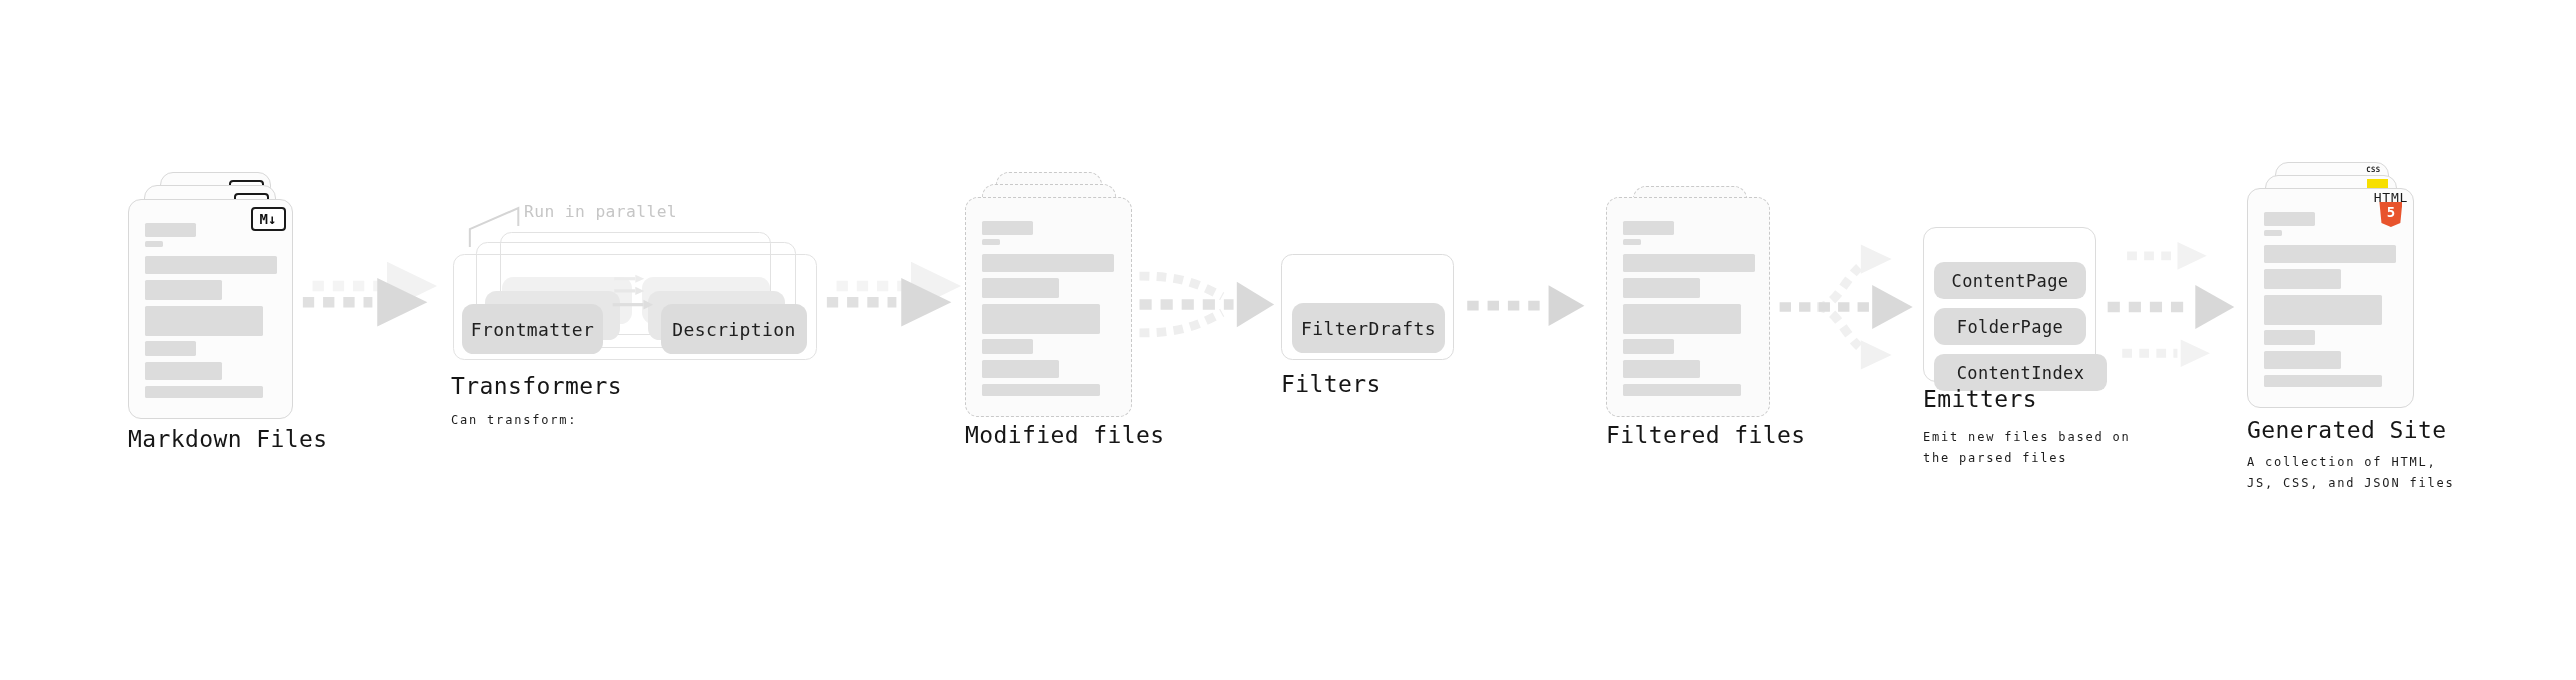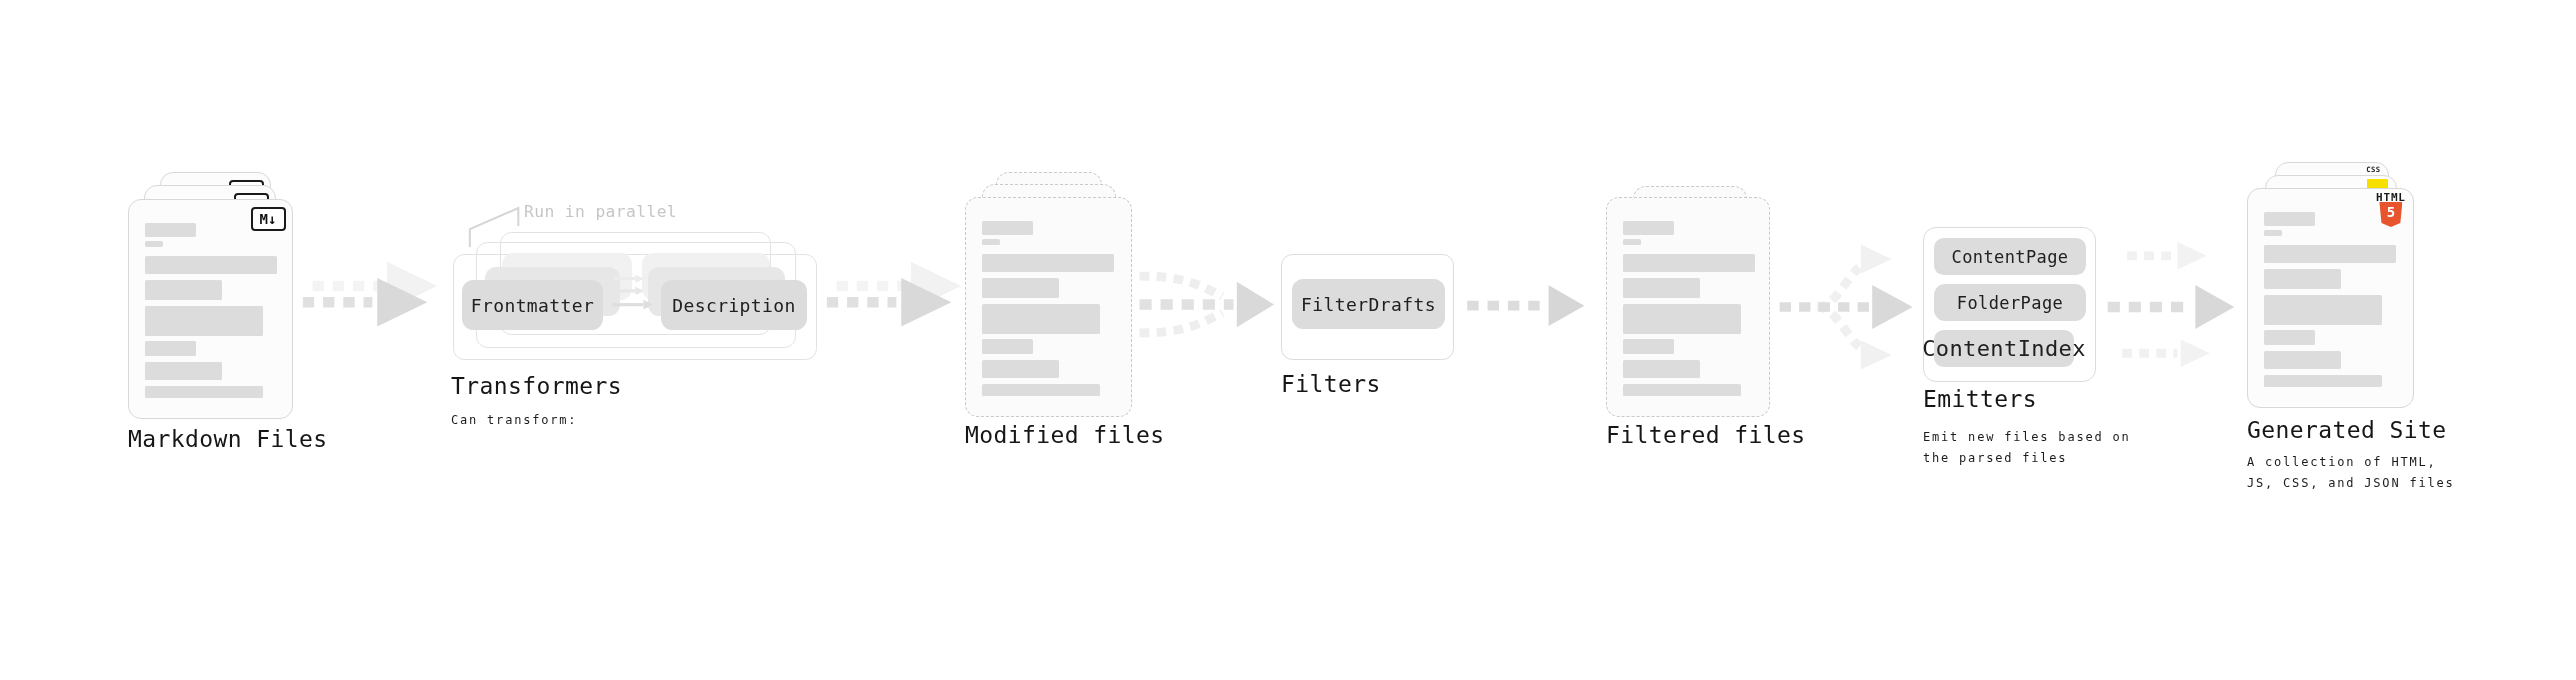--- a/index.html
+++ b/index.html
@@ -22,32 +22,32 @@
   .b4{top:57px;width:77px;height:19.5px;}
   .b5{top:83px;width:118px;height:30px;}
   .b6{top:118px;width:51px;height:15.4px;}
   .b7{top:139px;width:77px;height:18px;}
   .b8{top:163px;width:118px;height:12.2px;}
   
   .md-badge{position:absolute;top:6.5px;right:6.5px;width:31px;height:20.3px;border:2.4px solid #1a1a1a;border-radius:4.1px;
     background:#fff;display:flex;align-items:center;justify-content:center;
     font-size:14px;font-weight:bold;color:#111;line-height:1;}
   .h5-badge{position:absolute;top:4.1px;right:8.1px;width:28px;display:flex;flex-direction:column;align-items:center;}
-  .h5-text{font-size:11px;font-weight:bold;letter-spacing:0.8px;color:#1a1a1a;line-height:9px;}
+  .h5-text{font-size:13px;font-weight:normal;letter-spacing:0.8px;color:#1a1a1a;line-height:9px;}
   .h5-shield{width:23px;height:25px;background:#e8542d;clip-path:polygon(0 0,100% 0,91% 84%,50% 100%,9% 84%);
     display:flex;align-items:flex-start;justify-content:center;font-size:14px;font-weight:bold;color:#fff;line-height:21px;}
   .css-badge{position:absolute;top:3.3px;right:6.5px;display:flex;flex-direction:column;align-items:center;gap:16px;}
   .css-text{font-size:7.3px;font-weight:bold;color:#1a1a1a;line-height:7.3px;letter-spacing:0.4px;}
   .css-bar{width:16.3px;height:4.1px;background:#2f6ae8;border-radius:0.8px;}
   .js-badge{position:absolute;top:3.3px;right:8.1px;width:21px;height:14.6px;background:#f7df00;}
   
   .frame{position:absolute;border:1.6px solid #e2e2e2;border-radius:11.4px;box-sizing:border-box;background:transparent;}
   .panel{position:absolute;border:1.6px solid #dcdcdc;border-radius:13px;background:#fff;box-sizing:border-box;}
   .pill{position:absolute;background:#dcdcdc;border-radius:11.4px;display:flex;align-items:center;justify-content:center;
-    font-size:18px;color:#202020;letter-spacing:0.4px;white-space:nowrap;}
+    font-size:18px;color:#202020;letter-spacing:0.4px;white-space:nowrap;margin-top:24px;}
   .pill.g2{background:#e7e7e7;}
   .pill.g3{background:#f1f1f1;}
   
   .h-label{position:absolute;font-size:23px;line-height:23px;color:#161616;letter-spacing:0.4px;white-space:nowrap;}
   .note{position:absolute;font-size:12px;letter-spacing:1.8px;line-height:21px;color:#1c1c1c;white-space:pre-line;}
   .bullets{position:absolute;font-size:14px;letter-spacing:1.8px;line-height:22px;color:#1c1c1c;}
   .callout-text{position:absolute;font-size:16.3px;color:#c6c6c6;letter-spacing:0.4px;white-space:nowrap;}
   .arr{position:absolute;}
 </style>
 </head>
@@ -171,21 +171,21 @@
     <polygon points="102,8 102,44 140,26" fill="#f1f1f1"></polygon>
     <path d="M48 85 C70 85 80 115 100 134" stroke="#f0f0f0" stroke-width="11" stroke-dasharray="12 9" fill="none"></path>
     <polygon points="102,126 102,162 140,144" fill="#f1f1f1"></polygon>
     <path d="M2 85 H112" stroke="#dddddd" stroke-width="12" stroke-dasharray="14 10" fill="none"></path>
     <polygon points="116,58 116,112 166,85" fill="#d9d9d9"></polygon>
   </svg>
 
   <div class="panel" style="left:1923px;top:227px;width:173px;height:155px"></div>
   <div class="pill" style="left:1934px;top:238px;width:152px;height:37px;border-radius:9.8px;font-size:17px">ContentPage</div>
   <div class="pill" style="left:1934px;top:284px;width:152px;height:37px;border-radius:11px;font-size:17px">FolderPage</div>
-  <div class="pill" style="left:1934px;top:330px;width:140px;height:37px;border-radius:9.8px;font-size:22px">ContentIndex</div>
+  <div class="pill" style="left:1934px;top:330px;width:173px;height:37px;border-radius:9.8px;font-size:17px">ContentIndex</div>
   <div class="h-label" style="left:1923px;top:388px">Emitters</div>
   <div class="note" style="left:1923px;top:427px">Emit new files based on
 the parsed files</div>
 
   <svg class="arr" style="left:2106px;top:238px" width="134" height="138" viewBox="0 0 165 170">
     <path d="M26 22 H84" stroke="#f1f1f1" stroke-width="11" stroke-dasharray="12 9" fill="none"></path>
     <polygon points="88,5 88,39 124,22" fill="#f2f2f2"></polygon>
     <path d="M2 85 H106" stroke="#dedede" stroke-width="13" stroke-dasharray="15 11" fill="none"></path>
     <polygon points="110,58 110,112 158,85" fill="#d8d8d8"></polygon>
     <path d="M20 142 H88" stroke="#f1f1f1" stroke-width="11" stroke-dasharray="12 9" fill="none"></path>

